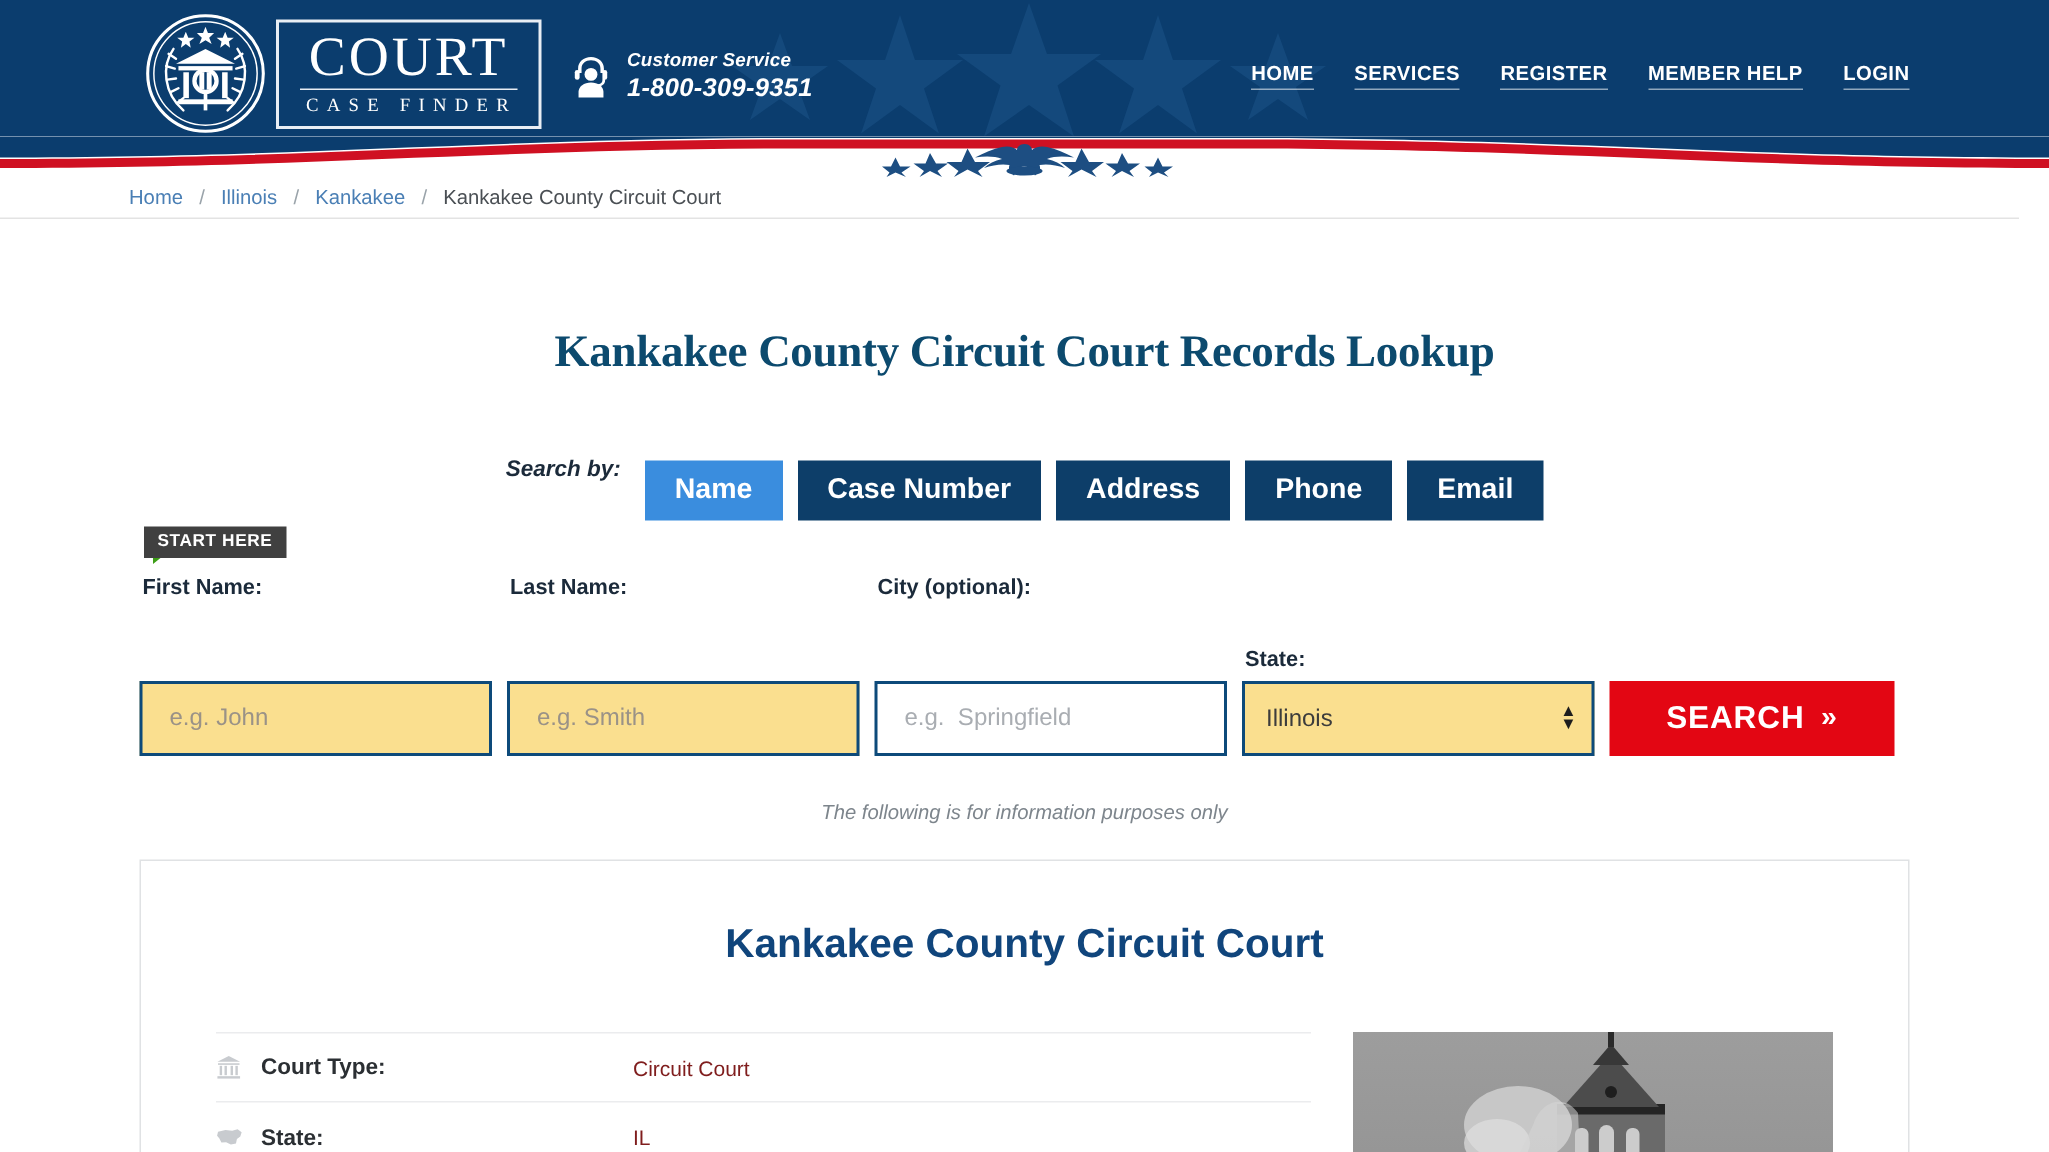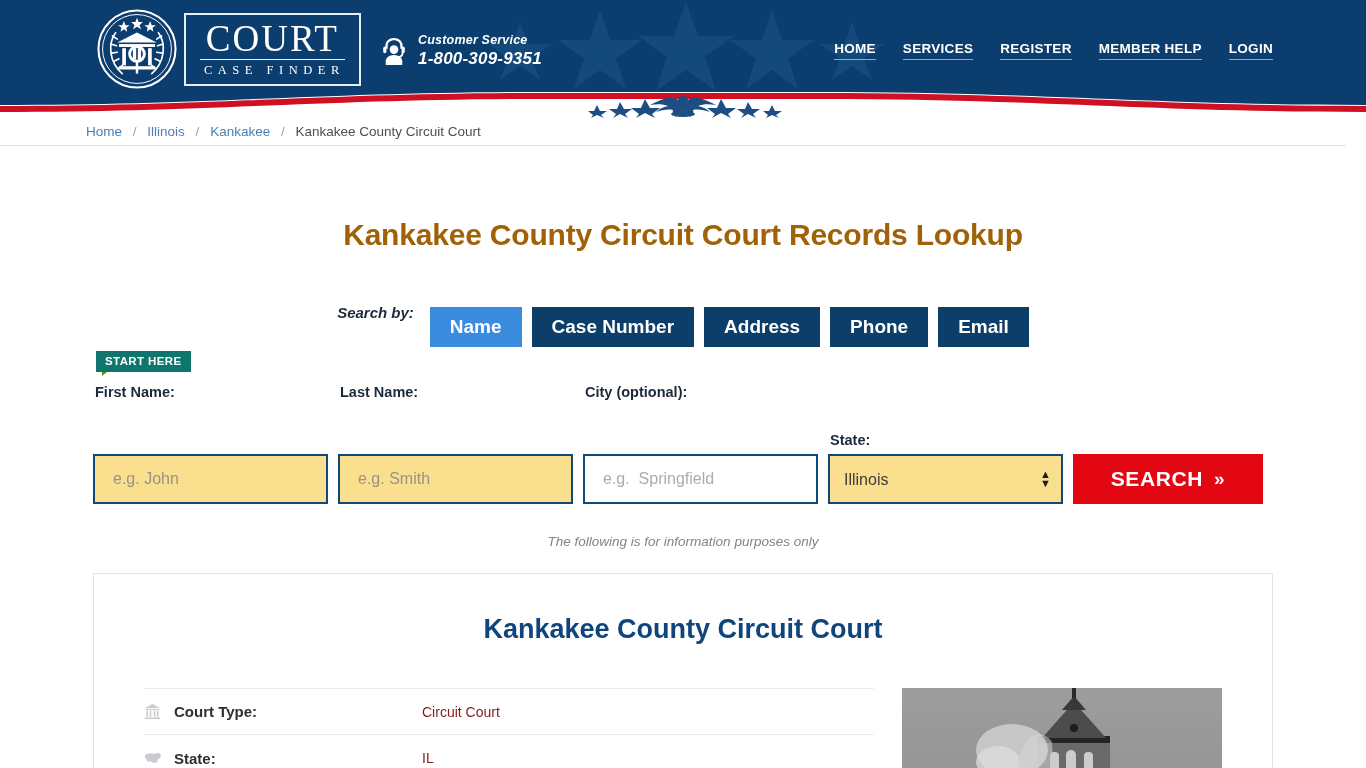--- a/index.html
+++ b/index.html
@@ -143,25 +143,26 @@
     text-decoration: none;
   }
   .crumb .sep { color: #9aa3aa; margin: 0 7px; }
   .crumb .current { color: #4a4f54; }
 
   
   .page-title {
     width: 1180px;
     margin: 0 auto;
     text-align: center;
-    color: #a16207;
+    color: #0c4a6e;
     font-size: 30px;
     font-weight: bold;
     letter-spacing: -.2px;
     padding-top: 72px;
+    font-family: Liberation Serif, serif;
   }
 
   
   .searchby-row {
     width: 1180px;
     margin: 0 auto;
     display: flex;
     align-items: center;
     justify-content: center;
     padding-top: 26px;
@@ -192,21 +193,21 @@
   
   .form-zone {
     width: 1180px;
     margin: 0 auto;
     position: relative;
     padding-top: 10px;
   }
   .start-badge {
     position: absolute;
     left: 3px; top: 4px;
-    background: #0f766e;
+    background: #404040;
     color: #ffffff;
     font-size: 11.5px;
     font-weight: bold;
     letter-spacing: .4px;
     padding: 4px 9px 5px 9px;
     line-height: 12px;
   }
   .start-badge:after {
     content: "";
     position: absolute;

